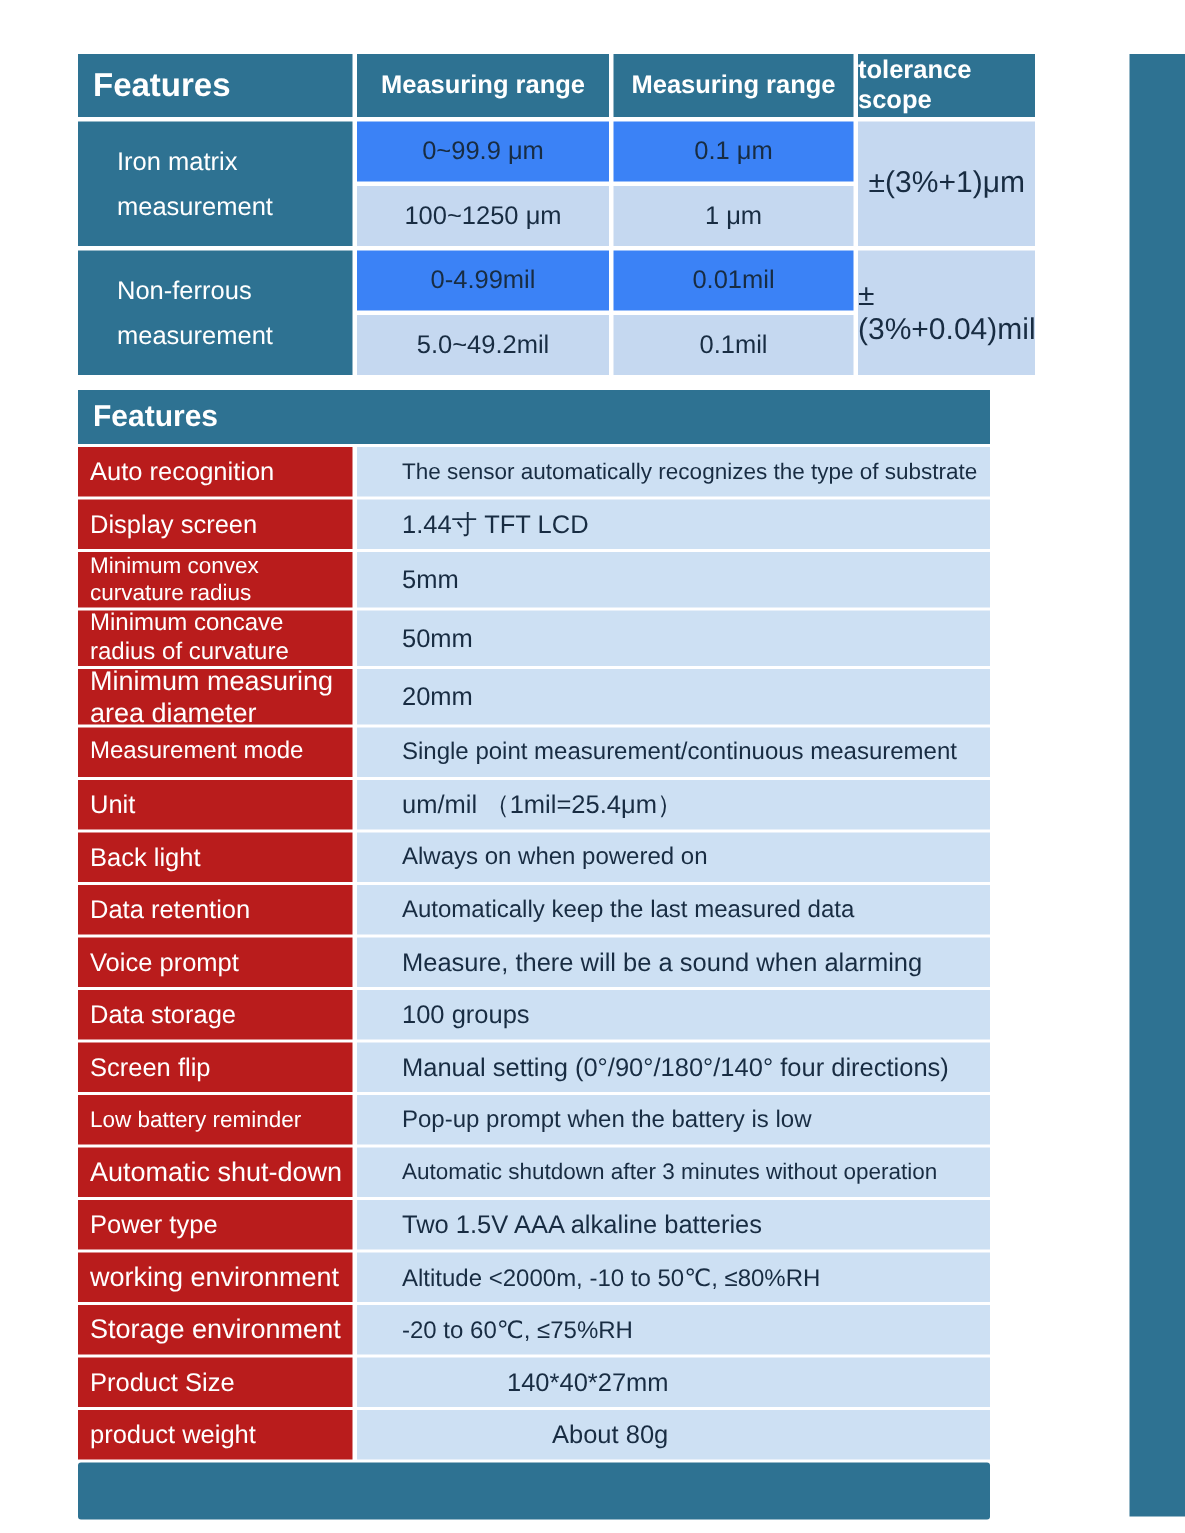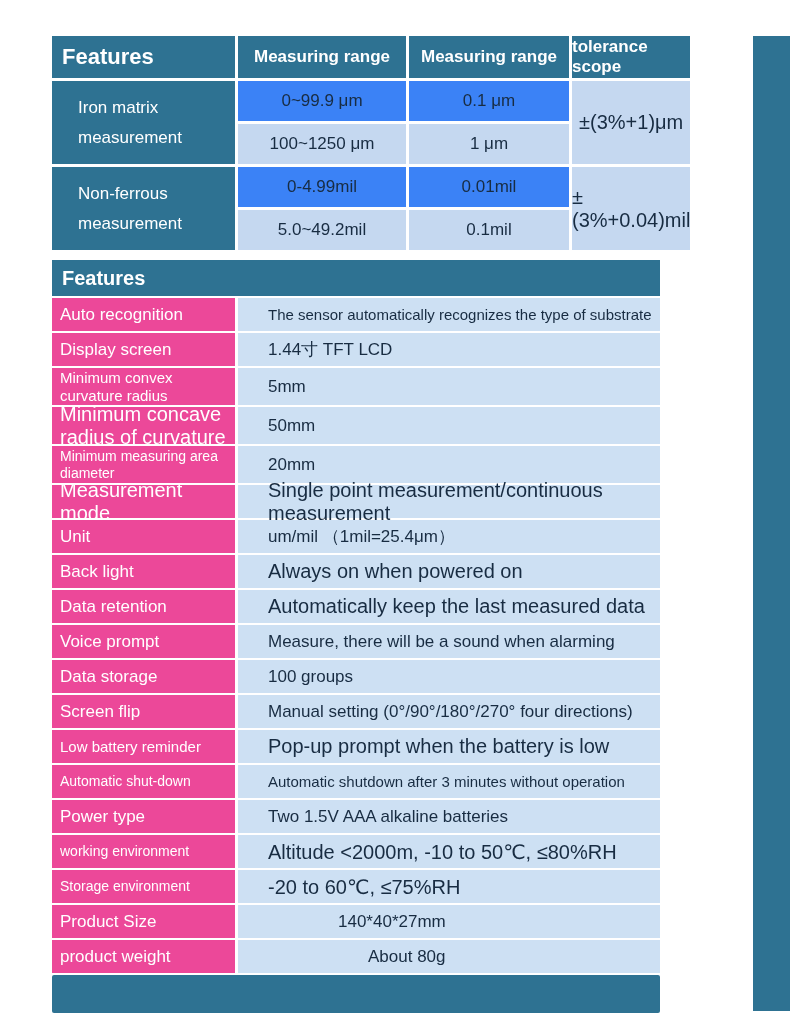--- a/index.html
+++ b/index.html
@@ -40,28 +40,28 @@
 
   
   .features-bar{
     margin-top:10px;height:36px;background:#2e7292;color:#fff;
     font-weight:bold;font-size:20px;display:flex;align-items:center;padding-left:10px;
     box-sizing:border-box;
   }
   .srow{display:flex;margin-top:2px;height:33px;}
   .srow.tall{height:37px;}
   .slabel{
-    width:183px;background:#ec4899;color:#fff;display:flex;align-items:center;
+    width:183px;background:#b91c1c;color:#fff;display:flex;align-items:center;
     padding-left:8px;box-sizing:border-box;margin-right:3px;line-height:1.15;
   }
   .sval{
     flex:1;background:#cde0f3;display:flex;align-items:center;
     padding-left:30px;box-sizing:border-box;
   }
-  .f17{font-size:17px;} .f16{font-size:20px;} .f15{font-size:15px;} .f14{font-size:14px;}
+  .f17{font-size:17px;} .f16{font-size:16px;} .f15{font-size:15px;} .f14{font-size:18px;}
   .indent-1{padding-left:100px;} .indent-2{padding-left:130px;}
 
   .footer-bar{margin-top:2px;height:38px;background:#2e7292;border-radius:2px;}
 </style>
 </head>
 <body>
 
 <div class="sheet">
 
   <div class="range-table">
@@ -132,21 +132,21 @@
   <div class="srow">
     <div class="slabel f17">Voice prompt</div>
     <div class="sval f17">Measure, there will be a sound when alarming</div>
   </div>
   <div class="srow">
     <div class="slabel f17">Data storage</div>
     <div class="sval f17">100 groups</div>
   </div>
   <div class="srow">
     <div class="slabel f17">Screen flip</div>
-    <div class="sval f17">Manual setting (0°/90°/180°/270° four directions)</div>
+    <div class="sval f17">Manual setting (0°/90°/180°/140° four directions)</div>
   </div>
   <div class="srow">
     <div class="slabel f15">Low battery reminder</div>
     <div class="sval f16">Pop-up prompt when the battery is low</div>
   </div>
   <div class="srow">
     <div class="slabel f14">Automatic shut-down</div>
     <div class="sval f15">Automatic shutdown after 3 minutes without operation</div>
   </div>
   <div class="srow">

